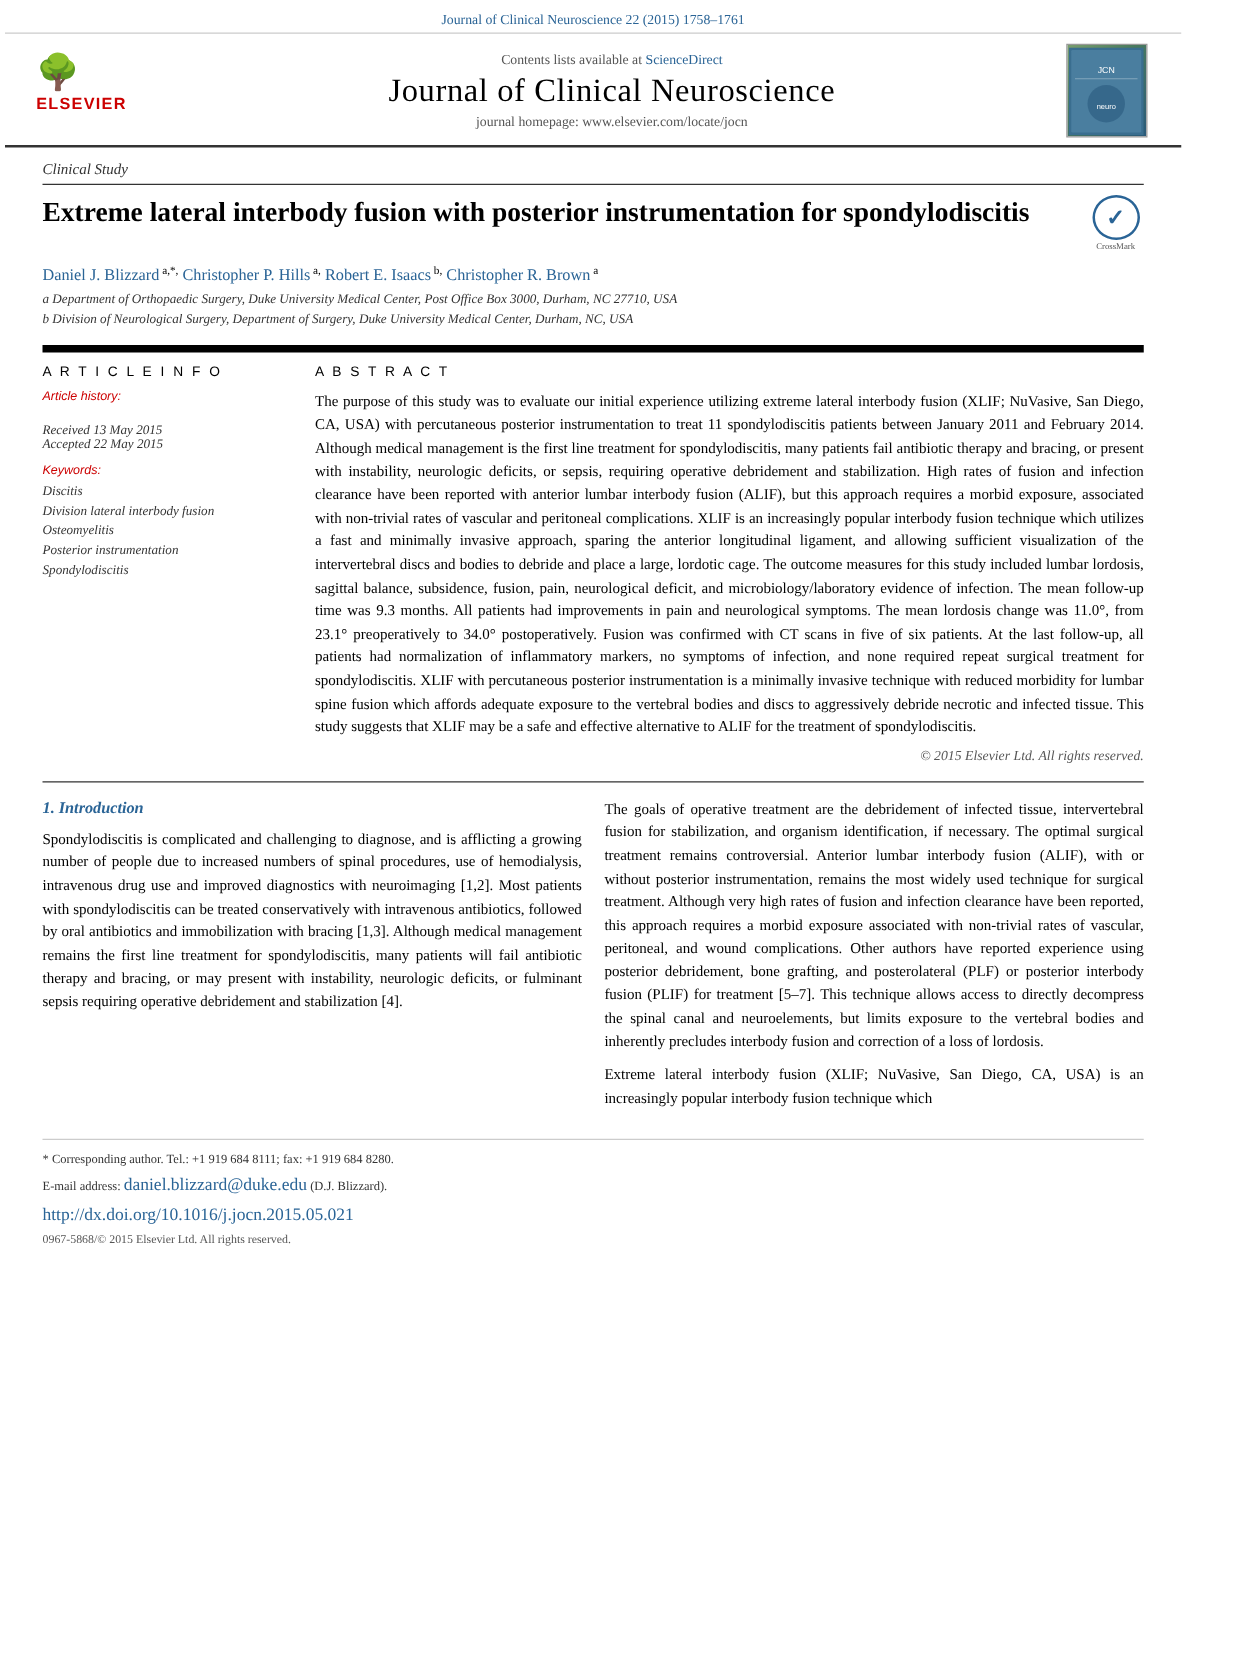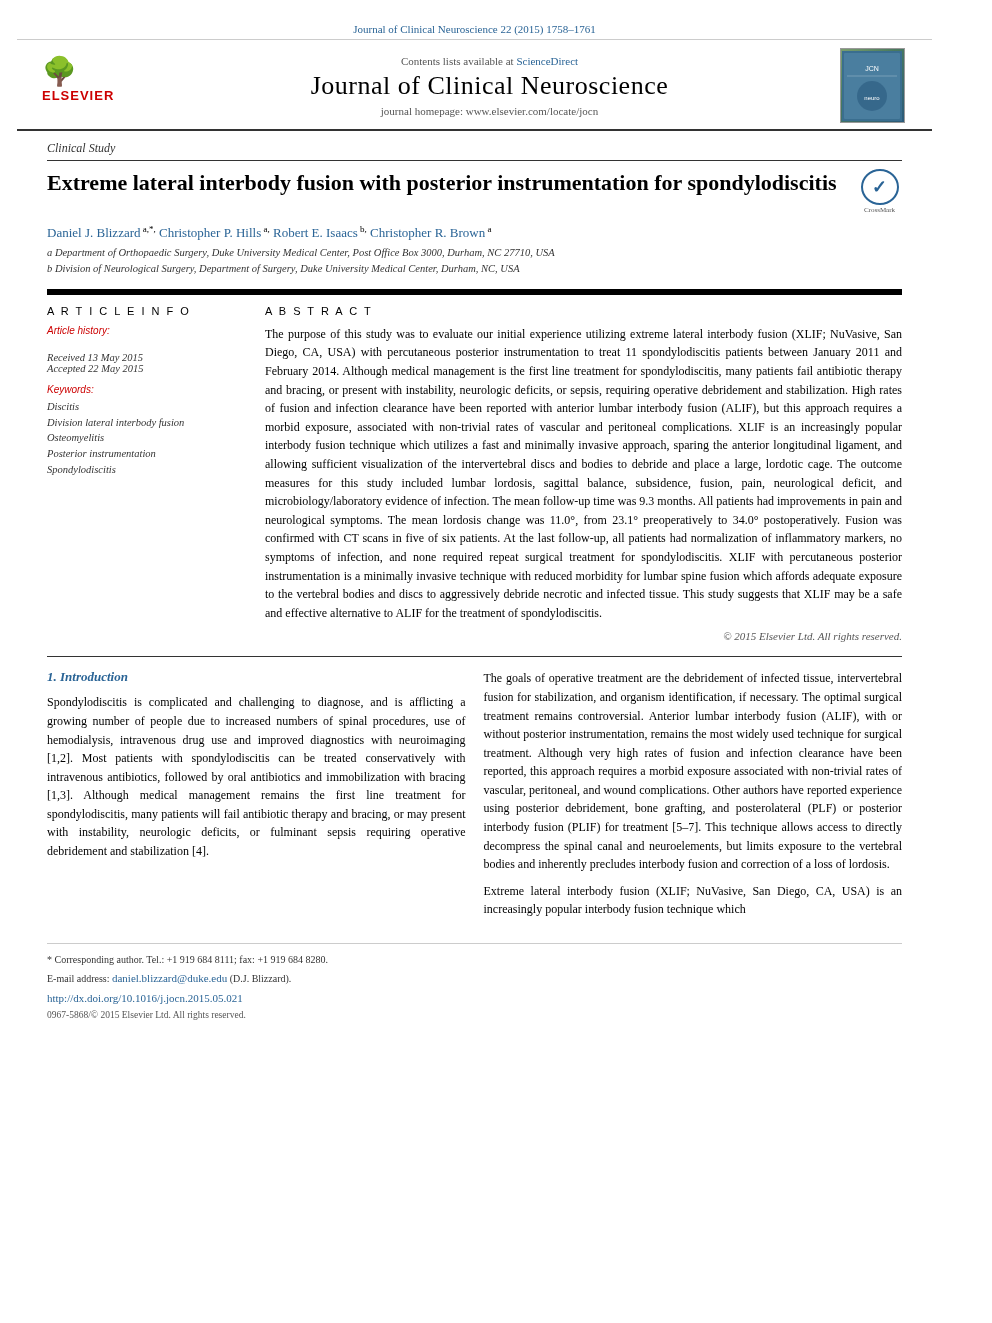--- a/index.html
+++ b/index.html
@@ -6,21 +6,21 @@
     body {
       background: #fff;
       font-family: 'Times New Roman', Times, serif;
       font-size: 13px;
       color: #000;
       width: 992px;
       min-height: 1323px;
     }
     .page-wrapper {
       width: 949px;
-      padding: 17px;
+      padding: 4px;
     }
     
     .top-ref {
       text-align: center;
       font-size: 11px;
       color: #2a6496;
       padding: 6px 0 4px 0;
       border-bottom: 1px solid #ccc;
     }
     
@@ -283,21 +283,21 @@
     }
     .footnote-text {
       font-size: 10px;
       color: #333;
       line-height: 1.5;
       margin-bottom: 3px;
     }
     .doi-link {
       color: #2a6496;
       text-decoration: none;
-      font-size: 11px;
+      font-size: 14px;
     }
     .footer-bottom {
       font-size: 9.5px;
       color: #555;
       margin-top: 4px;
     }
   </style>
 </head>
 <body>
 

